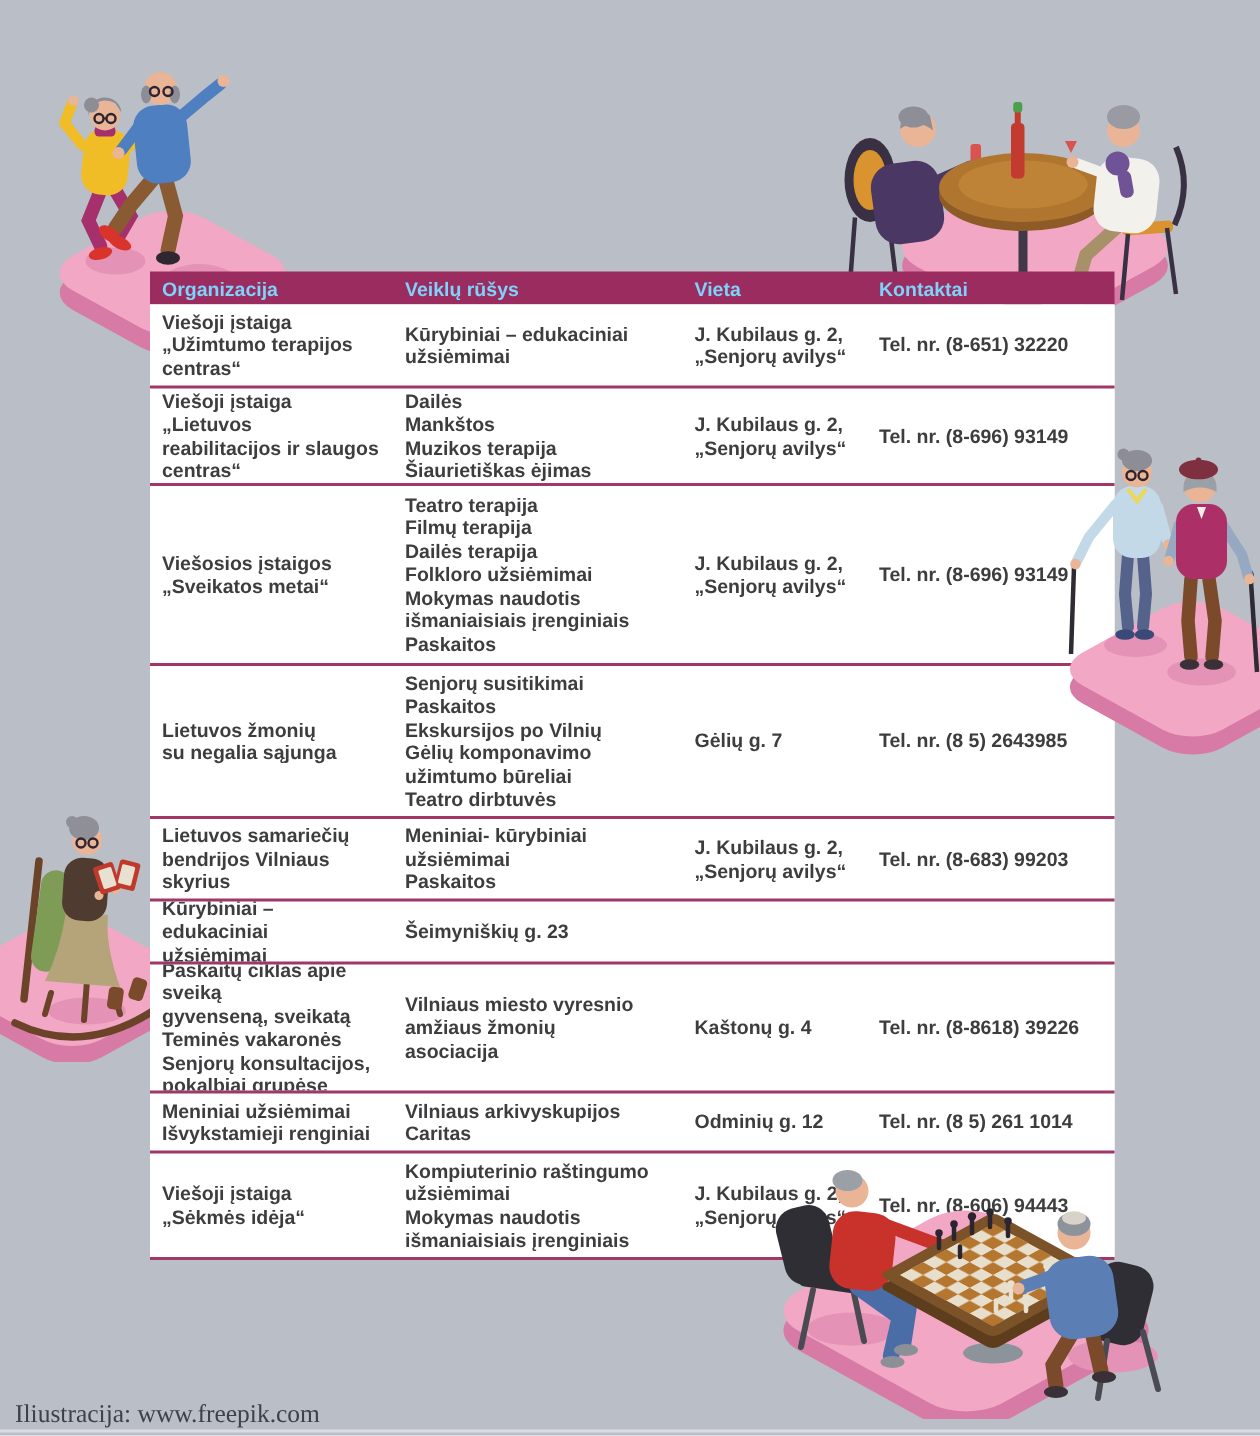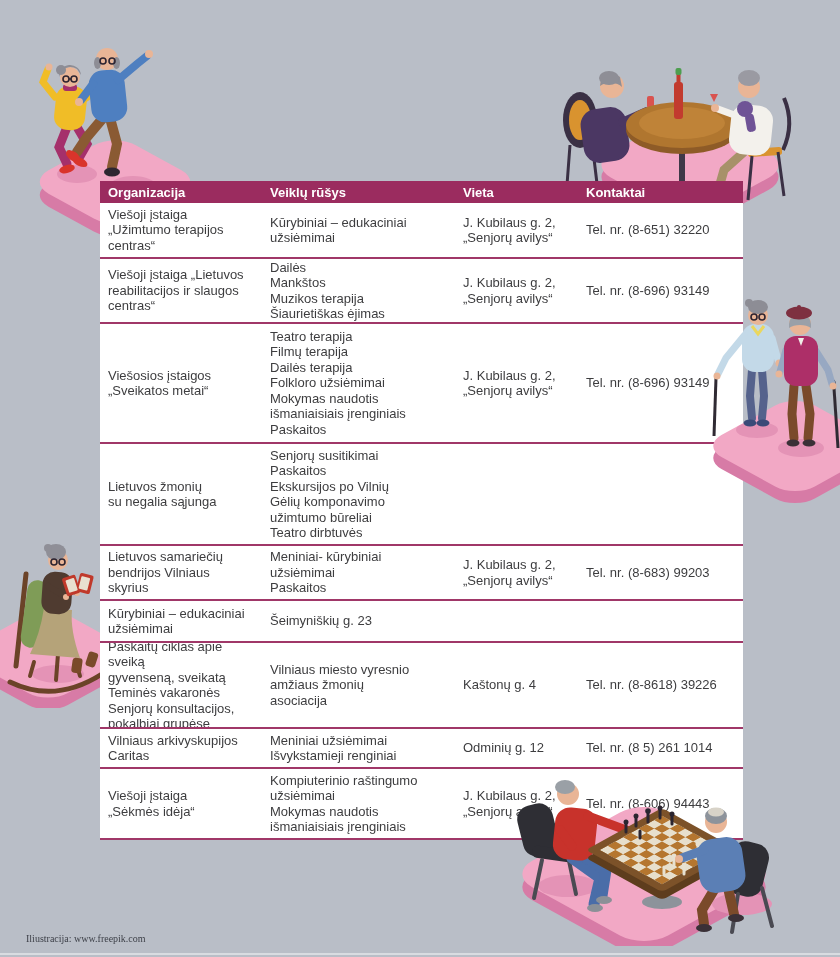--- a/index.html
+++ b/index.html
@@ -12,38 +12,38 @@
   .z0{z-index:0}.z2{z-index:2}
   
   .orgtable{
     position:absolute;left:100px;top:181px;width:643px;z-index:1;
   }
   .thead{
     display:grid;grid-template-columns:162px 193px 123px 165px;
     background:#9b2c5f;height:22px;align-items:center;
   }
   .thead .hcell{
-    color:#ffffff;font-weight:700;font-size:13px;padding:0 8px;
+    color:#7dd3fc;font-weight:700;font-size:13px;padding:0 8px;
     white-space:nowrap;overflow:hidden;
   }
-  .tbody{background:#ffffff;border-bottom:2px solid #a03768;}
+  .tbody{background:#ffffff;border-bottom:2px solid #a03768;font-weight:bold;}
   .trow{
     display:grid;grid-template-columns:162px 193px 123px 165px;
     background:#ffffff;
   }
   .trow + .trow{border-top:2px solid #a03768;}
   .tcell{
     display:flex;align-items:center;
     font-size:13px;line-height:15.5px;color:#3d3d3f;
     padding:0 8px;white-space:pre-line;overflow:hidden;
   }
   
   .credit{
     position:absolute;left:10px;top:933px;z-index:3;
-    font-family:"Liberation Serif", serif;font-size:10px;color:#3e4149;margin-left:16px;
+    font-family:"Liberation Serif", serif;font-size:17px;color:#3e4149;
   }
   .bottom-line{
     position:absolute;left:0;bottom:2px;width:100%;height:2px;
     background:#d9dce1;z-index:0;
   }
 </style>
 </head>
 <body>
 
 <div id="canvas">
@@ -339,20 +339,22 @@
       </div>
       <div class="trow" style="height:100px">
         <div class="tcell">Lietuvos žmonių
 su negalia sąjunga</div>
         <div class="tcell">Senjorų susitikimai
 Paskaitos
 Ekskursijos po Vilnių
 Gėlių komponavimo
 užimtumo būreliai
 Teatro dirbtuvės</div>
+        <div class="tcell">Gėlių g. 7</div>
+        <div class="tcell">Tel. nr. (8 5) 2643985</div>
       </div>
       <div class="trow" style="height:53px">
         <div class="tcell">Lietuvos samariečių
 bendrijos Vilniaus
 skyrius</div>
         <div class="tcell">Meniniai- kūrybiniai
 užsiėmimai
 Paskaitos</div>
         <div class="tcell">J. Kubilaus g. 2,
 „Senjorų avilys“</div>
@@ -369,24 +371,24 @@
 Teminės vakaronės
 Senjorų konsultacijos,
 pokalbiai grupėse</div>
         <div class="tcell">Vilniaus miesto vyresnio
 amžiaus žmonių
 asociacija</div>
         <div class="tcell">Kaštonų g. 4</div>
         <div class="tcell">Tel. nr. (8-8618) 39226</div>
       </div>
       <div class="trow" style="height:38px">
+        <div class="tcell">Meniniai užsiėmimai
+Išvykstamieji renginiai</div>
         <div class="tcell">Vilniaus arkivyskupijos
 Caritas</div>
-        <div class="tcell">Meniniai užsiėmimai
-Išvykstamieji renginiai</div>
         <div class="tcell">Odminių g. 12</div>
         <div class="tcell">Tel. nr. (8 5) 261 1014</div>
       </div>
       <div class="trow" style="height:69px">
         <div class="tcell">Viešoji įstaiga
 „Sėkmės idėja“</div>
         <div class="tcell">Kompiuterinio raštingumo
 užsiėmimai
 Mokymas naudotis
 išmaniaisiais įrenginiais</div>

